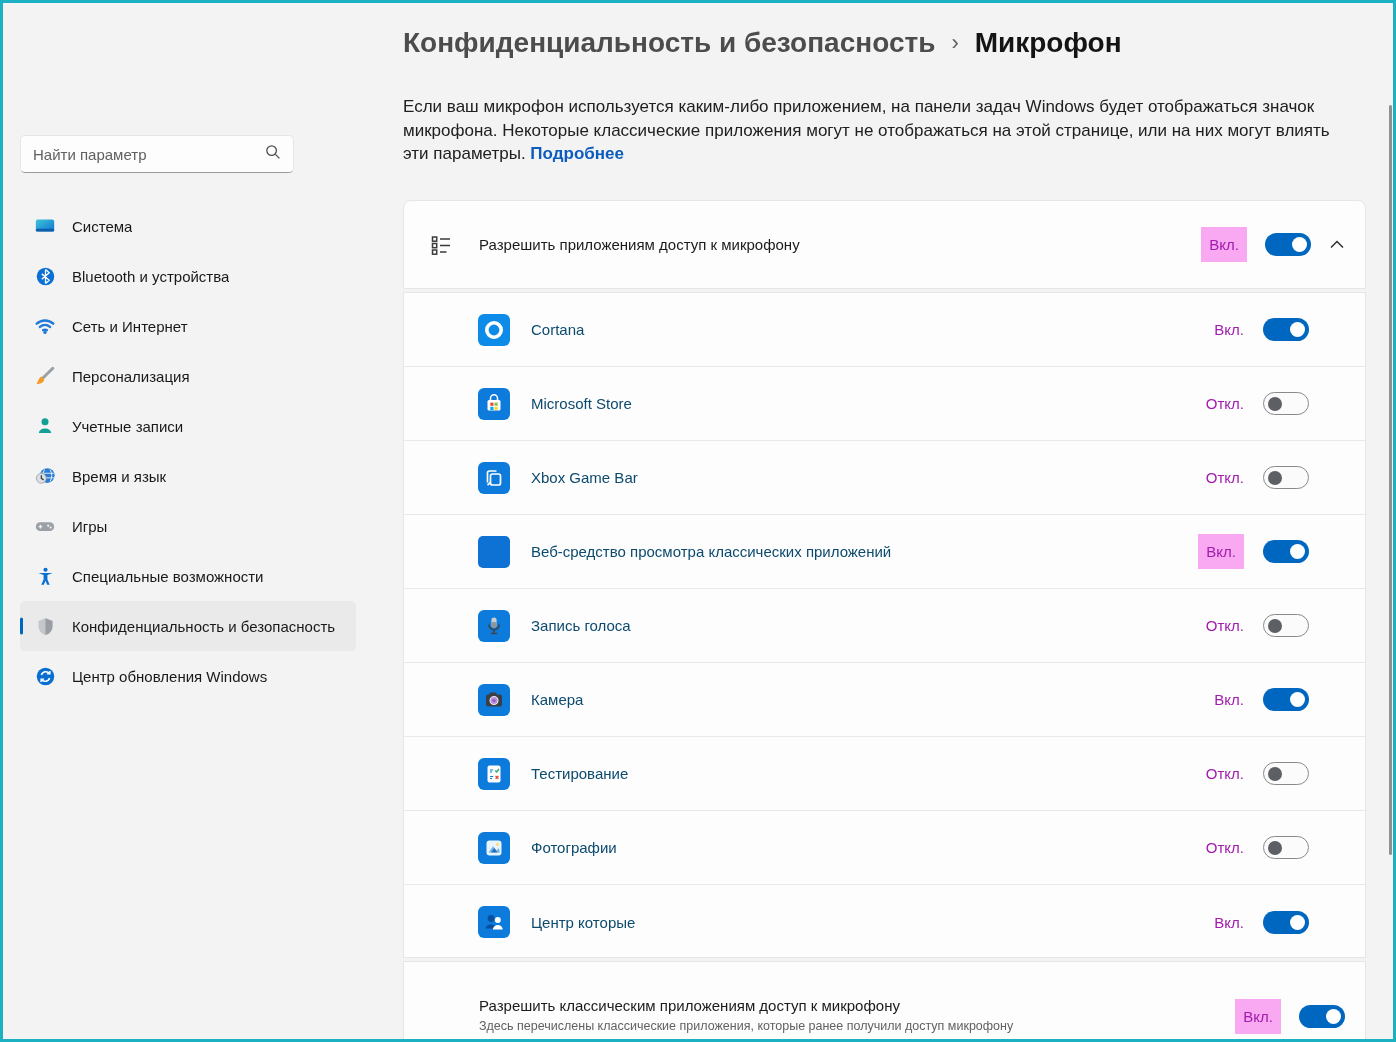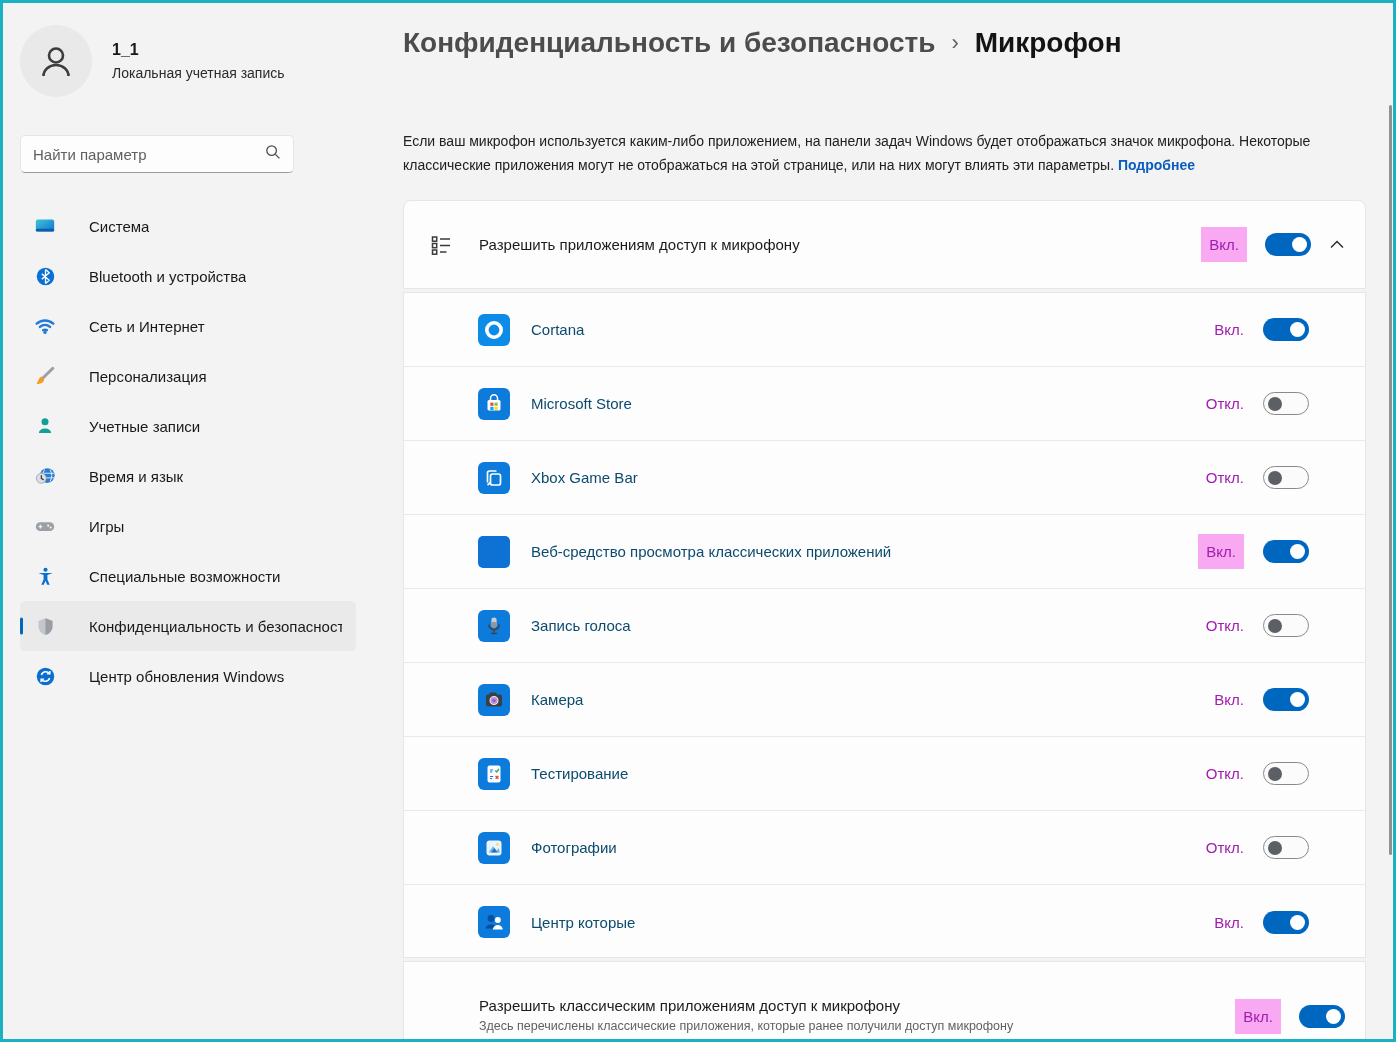--- a/index.html
+++ b/index.html
@@ -16,36 +16,36 @@
   .user-type { font-size:14px; color:#2b2b2b; }
 
   .searchbox { position:absolute; left:17px; top:132px; width:274px; height:38px; background:#fdfdfd;
     border:1px solid #e5e5e5; border-bottom:1px solid #9a9a9a; border-radius:5px;
     display:flex; align-items:center; padding:0 12px; }
   .searchbox input { flex:1; border:none; outline:none; background:transparent; font-size:15px;
     font-family:inherit; color:#1a1a1a; }
   .searchbox input::placeholder { color:#606060; }
 
   .nav { position:absolute; left:17px; top:198px; width:336px; }
-  .nav-item { position:relative; height:50px; display:flex; align-items:center; gap:33px;
+  .nav-item { position:relative; height:50px; display:flex; align-items:center; gap:16px;
     padding:0 14px; border-radius:5px; cursor:pointer; }
   .nav-item .ico { width:22px; height:22px; flex:none; display:flex; align-items:center; justify-content:center; }
   .nav-item .lbl { font-size:15px; color:#191919; white-space:nowrap; overflow:hidden; }
   .nav-item.selected { background:#eaeaea; }
   .nav-item.selected .accent { position:absolute; left:0; top:50%; transform:translateY(-50%);
     width:3px; height:17px; border-radius:2px; background:#0067c0; }
 
   
   .main { position:absolute; left:403px; top:3px; right:3px; bottom:3px; }
   .breadcrumb { position:absolute; left:0; top:24px; display:flex; align-items:baseline; gap:16px; }
   .crumb-parent { font-size:28px; font-weight:600; color:#4c4c4c; }
   .crumb-sep { font-size:22px; color:#5f5f5f; font-weight:400; position:relative; top:-2px; }
   .crumb-current { font-size:28px; font-weight:600; color:#141414; }
 
-  .description { position:absolute; left:0; top:92px; width:952px; font-size:14px; line-height:23.5px; color:#202020;margin-top:35px; }
+  .description { position:absolute; left:0; top:92px; width:952px; font-size:17px; line-height:23.5px; color:#202020; }
   .learn-more { color:#0b5cbd; font-weight:600; cursor:pointer; }
 
   .card { position:absolute; left:0; width:963px; background:#fdfdfd; border:1px solid #e6e6e6; }
   .card-header { top:197px; height:89px; border-radius:8px 8px 0 0; display:flex; align-items:center;
     padding:0 20px 0 25px; }
   .card-rows { top:289px; height:666px; }
   .card-bottom { top:958px; height:110px; display:flex; align-items:center; padding:0 20px 0 75px; }
 
   .hdr-icon { width:24px; height:24px; margin-right:26px; flex:none; }
   .titles { display:flex; flex-direction:column; gap:4px; }
@@ -71,32 +71,20 @@
   .app-name { font-size:15px; color:#0c4a6e; }
   .app-row .right-controls { gap:19px; }
 
   .scrollbar-thumb { position:absolute; right:4px; top:105px; width:3px; height:750px; background:#909090; border-radius:2px; z-index:55; }
 </style>
 </head>
 <body>
 
 <div class="sidebar">
 
-  <div class="account">
-    <div class="avatar">
-      <svg width="38" height="38" viewBox="0 0 38 38">
-        <circle cx="19" cy="13.5" r="7" fill="none" stroke="#3c3c3c" stroke-width="2.6"></circle>
-        <path d="M6.5 34 a12.5 11 0 0 1 25 0" fill="none" stroke="#3c3c3c" stroke-width="2.6"></path>
-      </svg>
-    </div>
-    <div>
-      <div class="user-name">1_1</div>
-      <div class="user-type">Локальная учетная запись</div>
-    </div>
-  </div>
 
   <div class="searchbox">
     <input type="text" placeholder="Найти параметр" style="">
     <span>
       <svg width="16" height="16" viewBox="0 0 16 16">
         <circle cx="6.6" cy="6.6" r="4.8" stroke="#4f4f4f" fill="none" stroke-width="1.3"></circle>
         <path d="M10.4 10.4 L14.4 14.4" stroke="#4f4f4f" stroke-width="1.3"></path>
       </svg>
     </span>
   </div>

